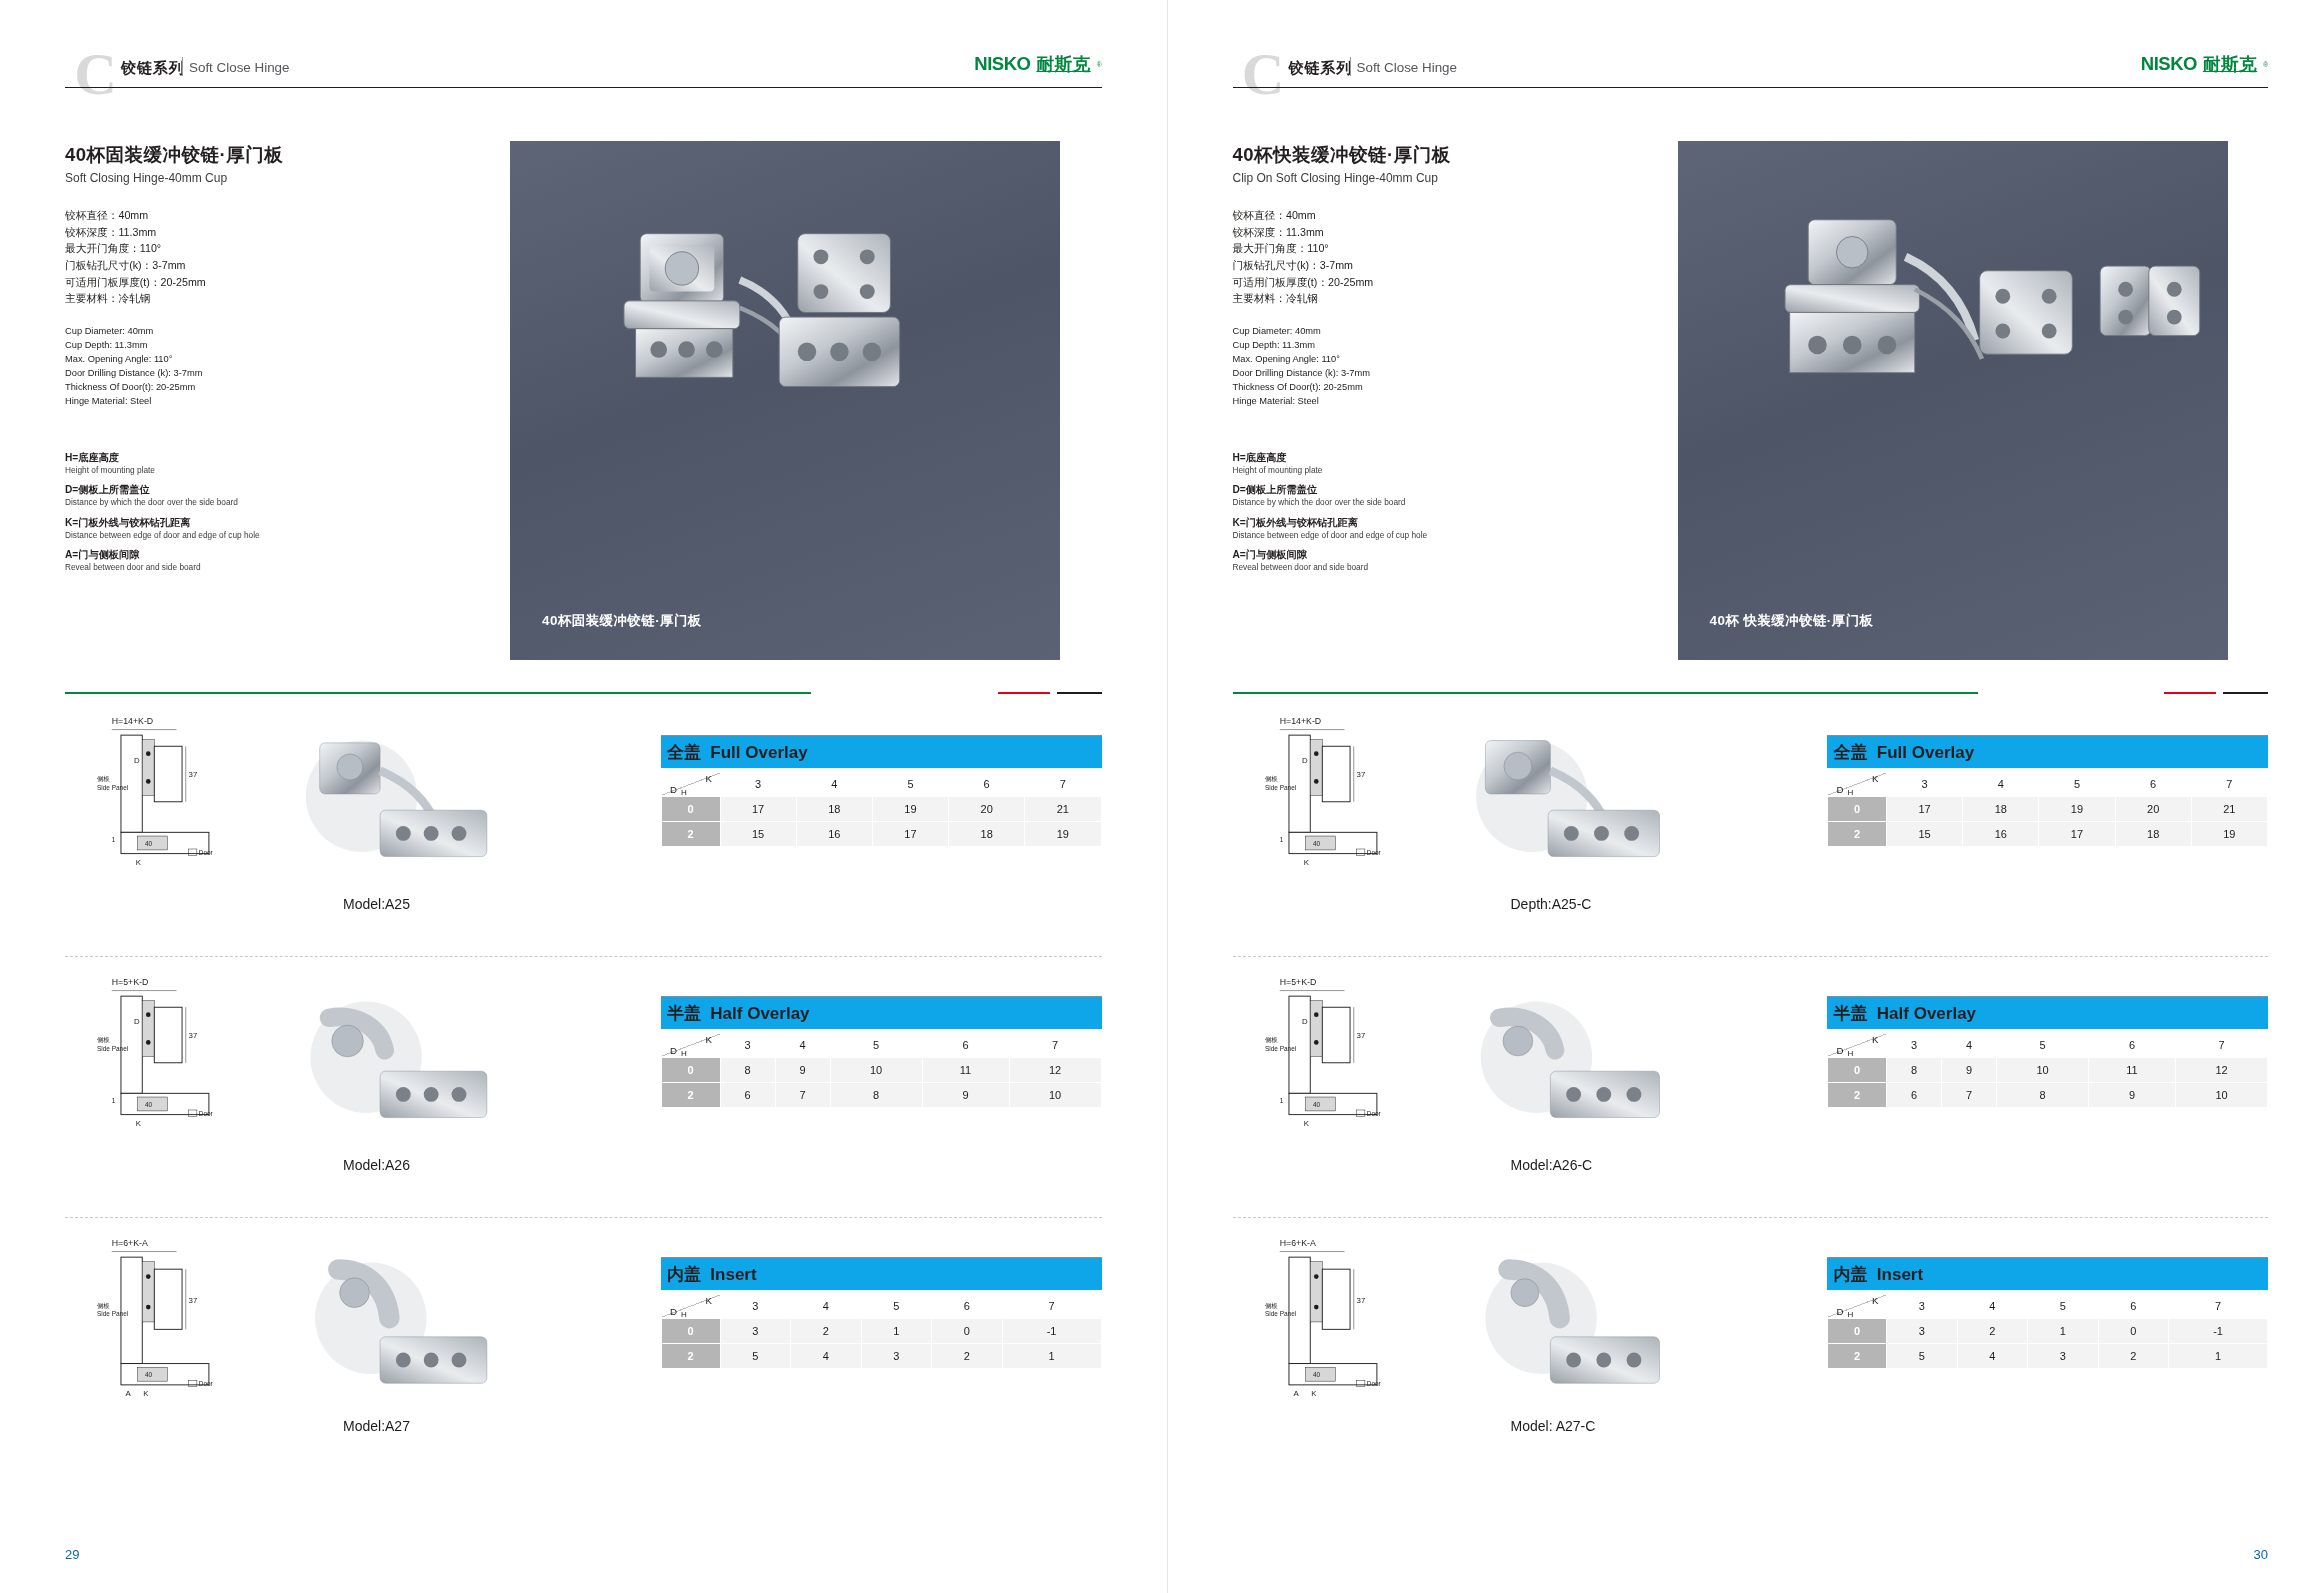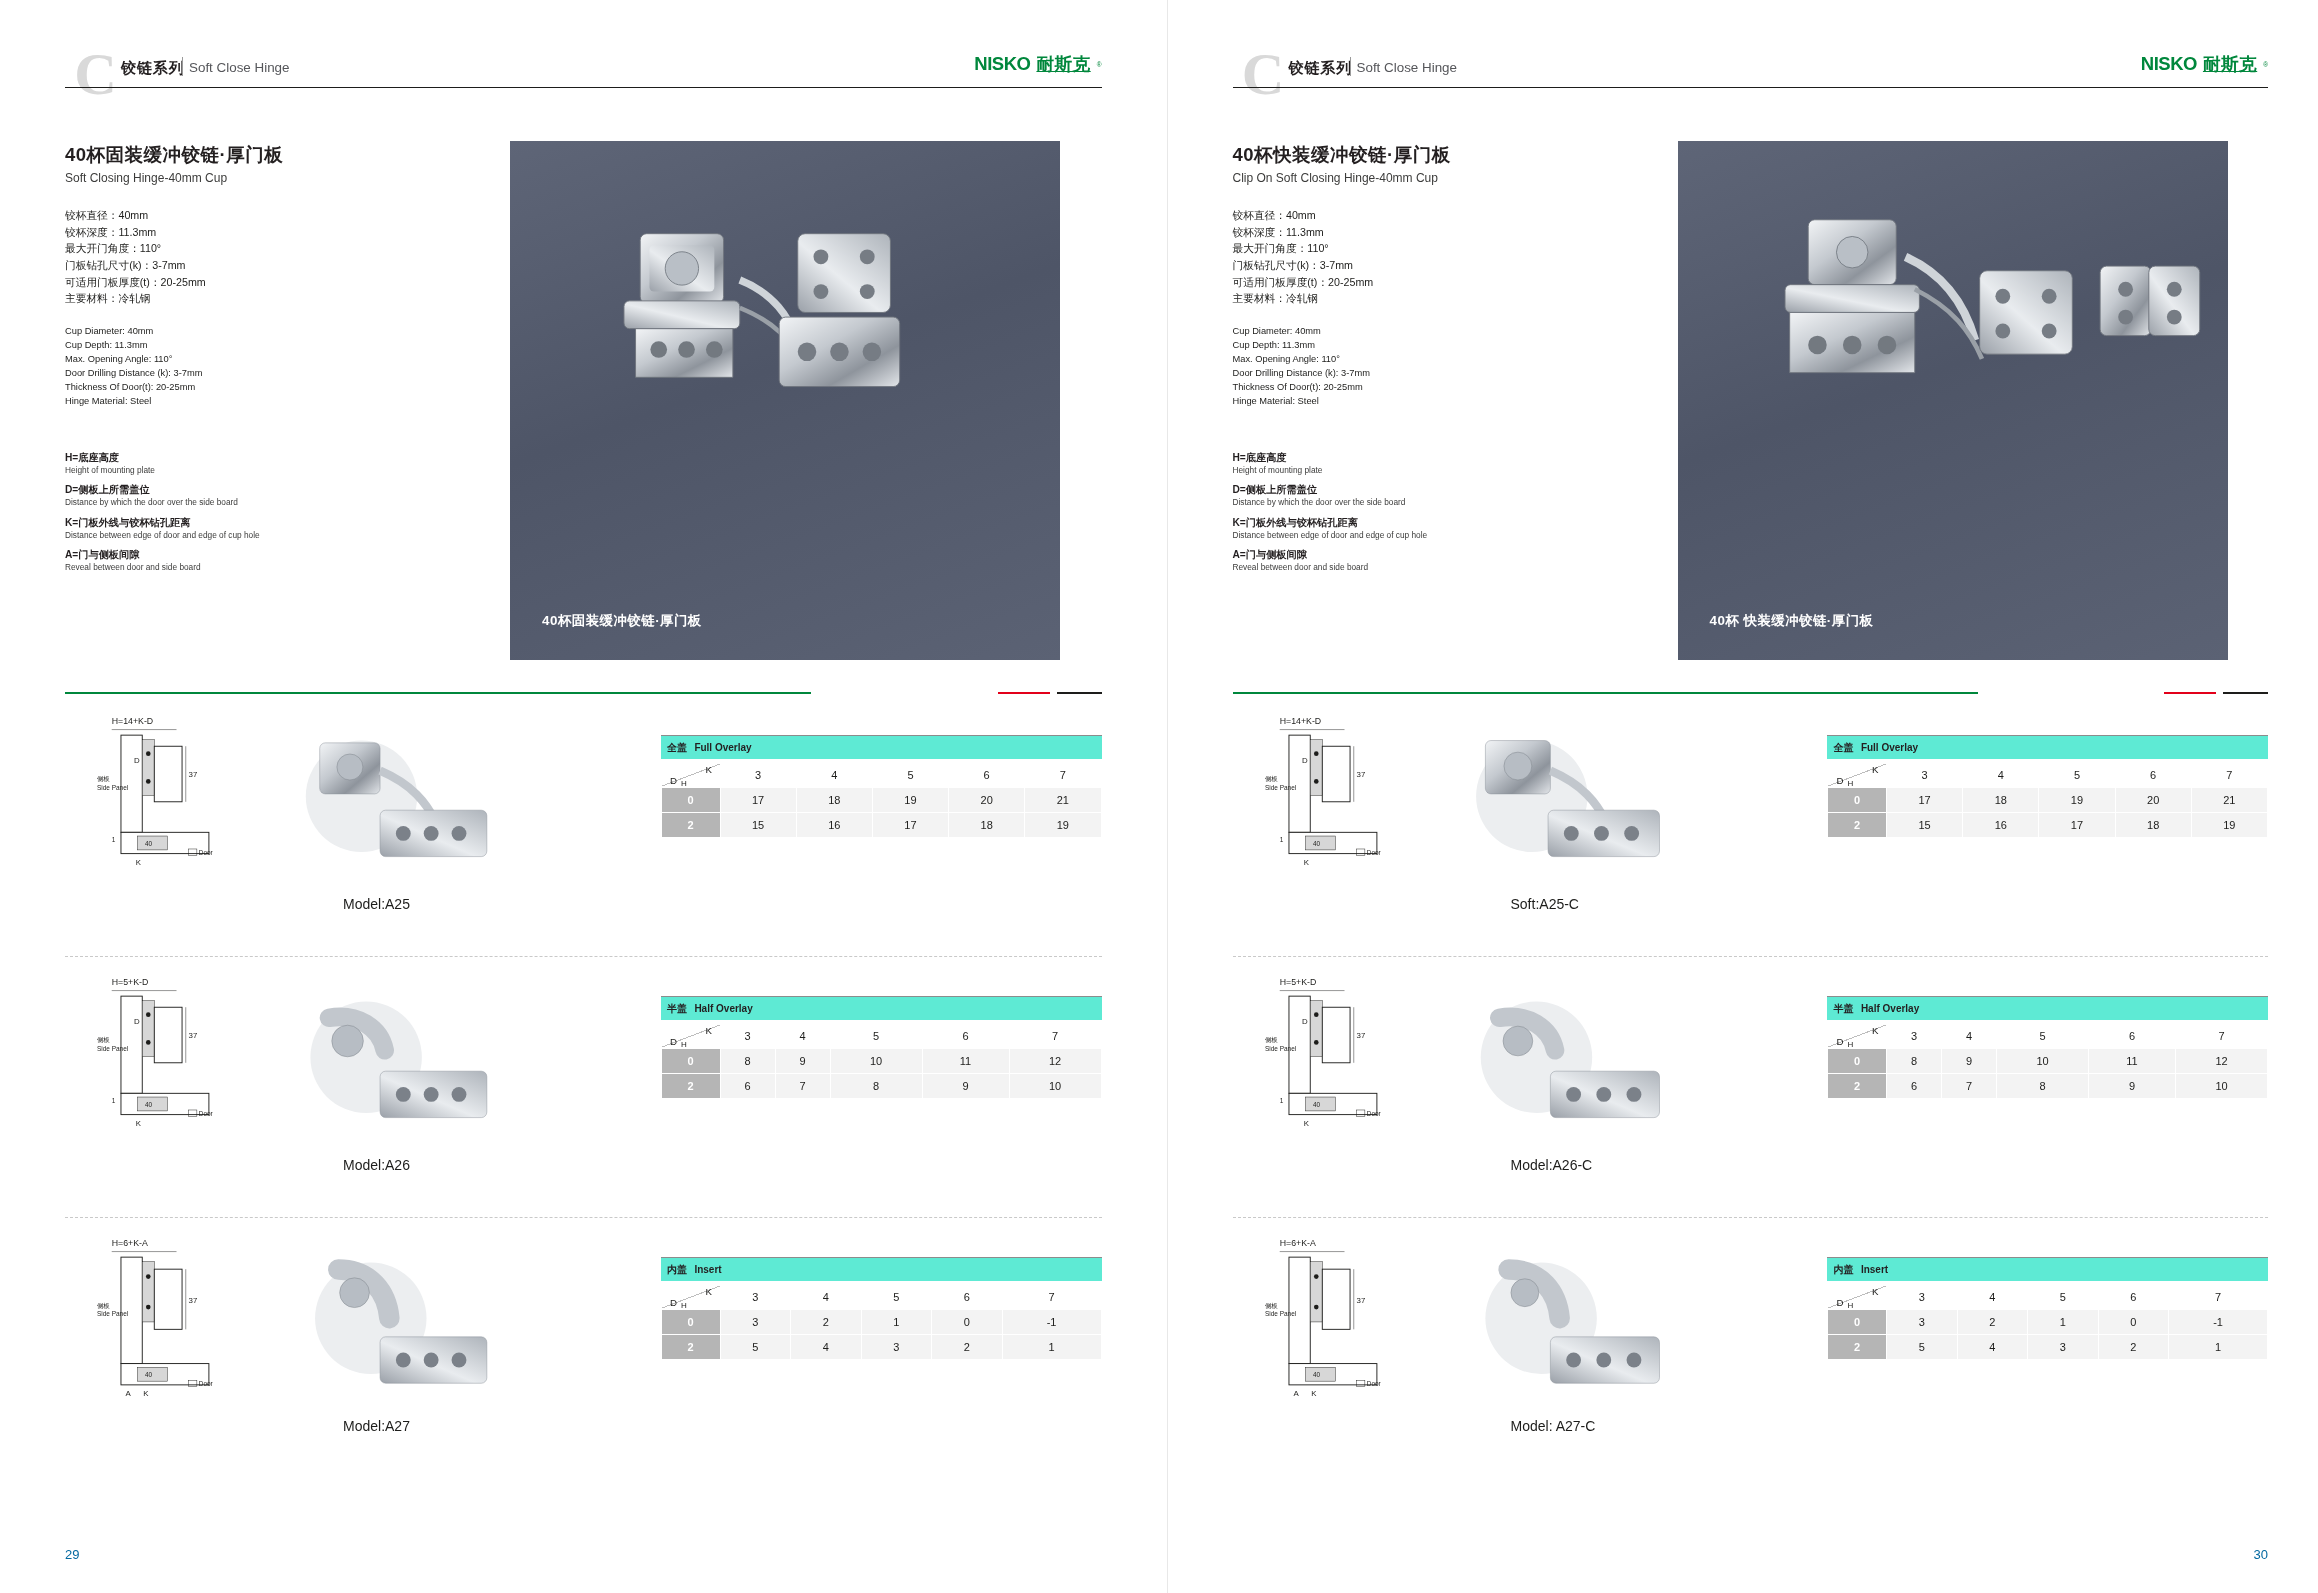--- a/index.html
+++ b/index.html
@@ -43,21 +43,21 @@
 
   
   .rows{margin:0 65px;}
   .row{position:relative;height:260px;border-bottom:0.9px dashed #c9c9c9;}
   .row:last-child{border-bottom:none;}
   .row .diagram{position:absolute;left:28px;top:16px;width:167px;height:199px;}
   .row .prod{position:absolute;left:199px;top:18.5px;width:260px;height:195px;}
   .row .model{position:absolute;left:278px;top:200px;font-size:14px;color:#1d1d1b;}
 
   .tbl{position:absolute;right:0;top:39px;width:441px;}
-  .tbl-head{background:#5eead4;border-top:1.4px solid #8c8c8c;padding:4.6px 6.5px;font-size:10px;font-weight:bold;}
+  .tbl-head{background:#0ea5e9;border-top:1.4px solid #8c8c8c;padding:4.6px 6.5px;font-size:17px;font-weight:bold;}
   .tbl-head .cn{margin-right:4.6px;}
   table.grid{border-collapse:collapse;width:100%;margin-top:2.8px;font-size:11px;}
   table.grid td{border:0.9px solid #ffffff;text-align:center;height:22px;background:#f3f3f3;color:#1d1d1b;}
   table.grid tr.head td{background:#ffffff;font-weight:normal;}
   table.grid td.corner{background:#ffffff;position:relative;width:56px;}
   table.grid td.rowlbl{background:#b5b5b5;color:#fff;font-weight:bold;width:56px;}
   .corner-in{position:relative;height:20.4px;}
   .corner-in:before{content:"";position:absolute;left:-0.9px;top:-0.9px;width:58px;height:22px;
      background:linear-gradient(to bottom right,transparent calc(50% - 0.5px),#bdbdbd calc(50% - 0.5px),#bdbdbd calc(50% + 0.5px),transparent calc(50% + 0.5px));}
   .corner-d{position:absolute;left:7.4px;bottom:-0.9px;font-size:9.7px;}
@@ -515,21 +515,21 @@
         <svg class="prod" viewBox="0 0 560 420">
           <ellipse cx="215" cy="175" rx="120" ry="120" fill="#eceef0"></ellipse>
           <rect x="115" y="55" width="140" height="115" rx="12" fill="url(#mtl1)" stroke="#8a9098"></rect>
           <circle cx="185" cy="110" r="30" fill="#b7bdc4" stroke="#7a8088"></circle>
           <path d="M255 120 C325 150 355 190 375 230" stroke="#c2c7cd" stroke-width="18" fill="none"></path>
           <rect x="250" y="205" width="240" height="100" rx="12" fill="url(#mtl2)" stroke="#8a9098"></rect>
           <circle cx="300" cy="255" r="16" fill="#7b8189"></circle>
             <circle cx="365" cy="255" r="16" fill="#7b8189"></circle>
           <circle cx="430" cy="255" r="16" fill="#7b8189"></circle>
         </svg>
-        <div class="model">Soft:A25-C</div>
+        <div class="model">Depth:A25-C</div>
 
         <div class="tbl">
           <div class="tbl-head">
             <span class="cn">全盖</span>
             <span>Full Overlay</span>
           </div>
           <table class="grid">
             <tbody>
                 <tr class="head">
               <td class="corner">

